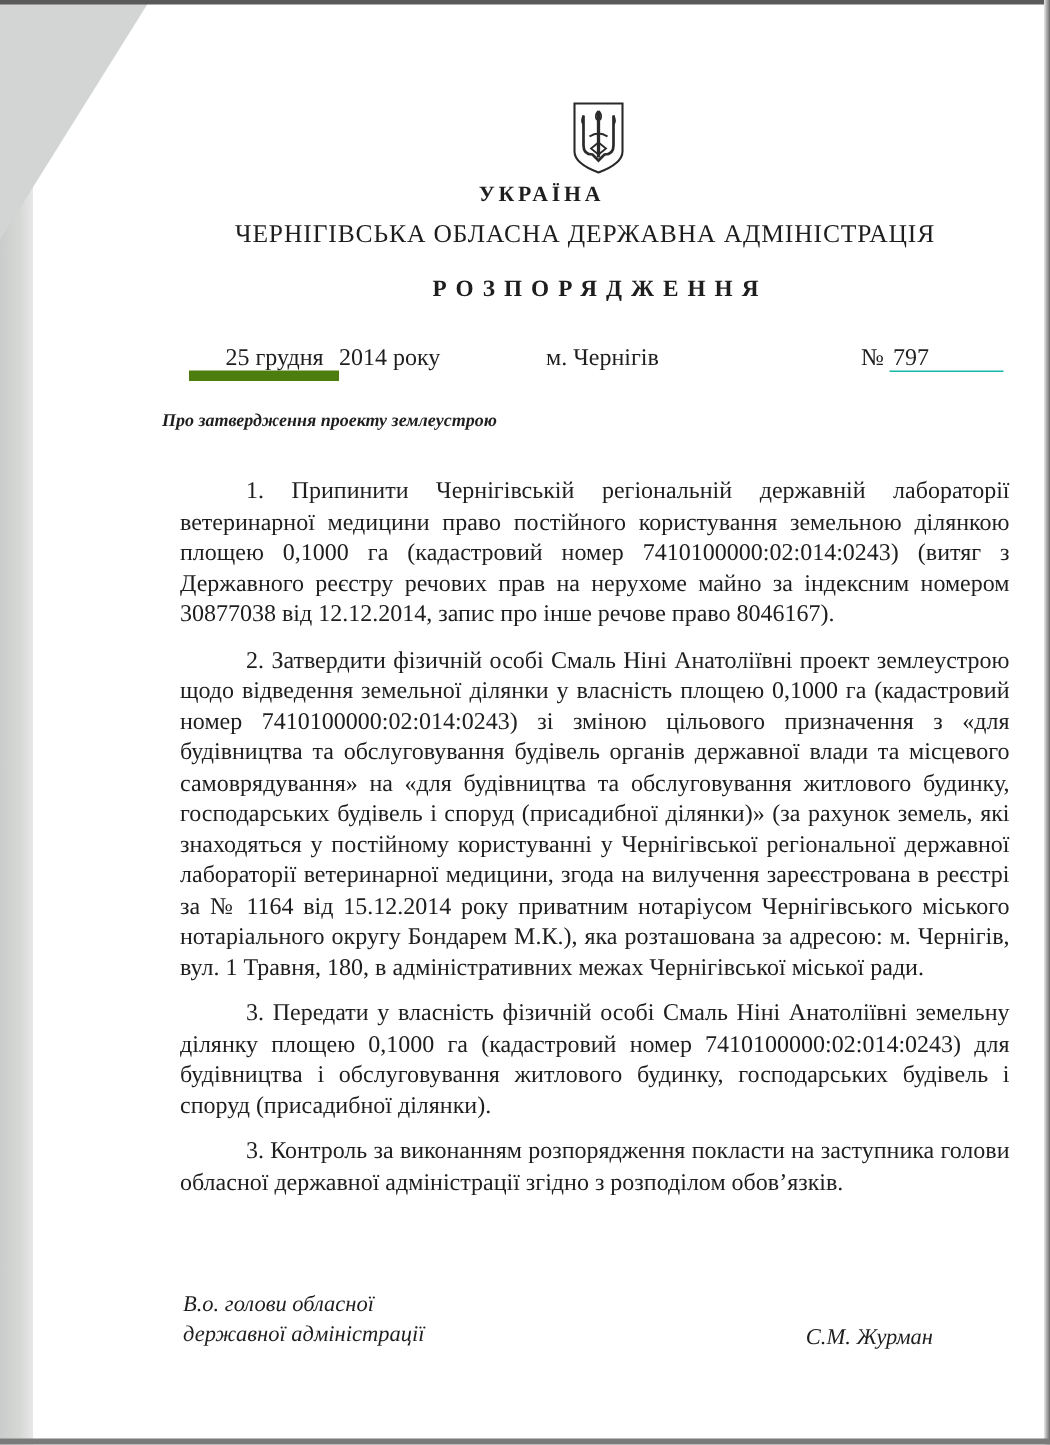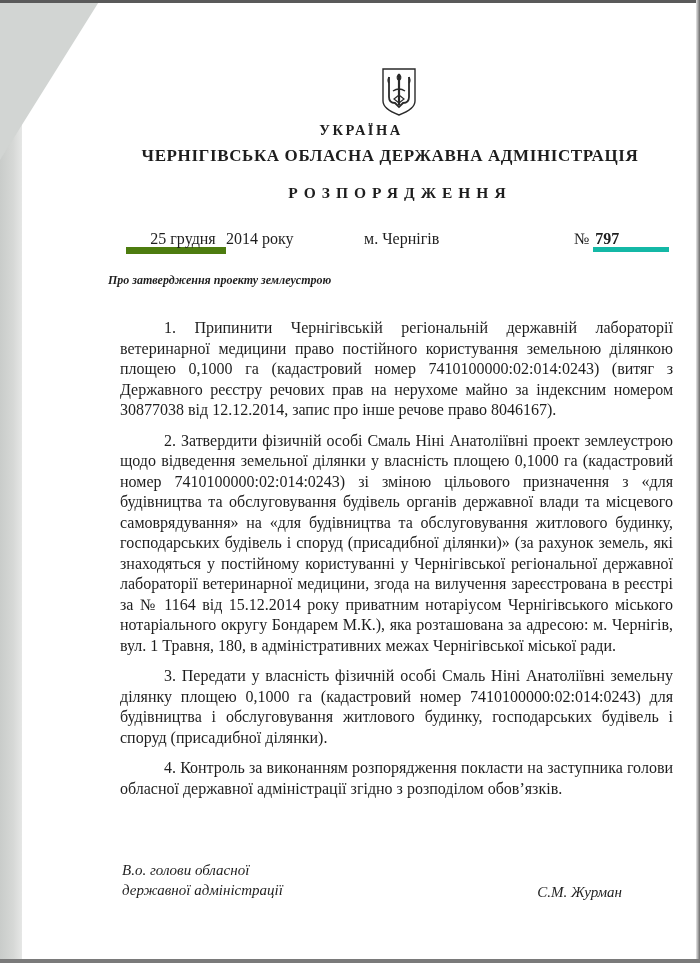--- a/index.html
+++ b/index.html
@@ -63,21 +63,21 @@
       font-size: 14.5px;
       letter-spacing: 2.5px;
       padding-left: 22px;
       box-sizing: border-box;
     }
     .authority {
       position: absolute;
       left: 0; width: 700px;
       top: 146px;
       text-align: center;
-      font-weight: bold;
+      font-weight: normal;
       font-size: 17px;
       letter-spacing: 0.6px;
       padding-left: 80px;
       box-sizing: border-box;
     }
     .doc-type {
       position: absolute;
       left: 0; width: 700px;
       top: 184px;
       text-align: center;
@@ -112,25 +112,24 @@
       position: absolute;
       left: 238px; top: 0;
     }
     .meta-number {
       position: absolute;
       left: 448px; top: 0;
     }
     .num-underline {
       display: inline-block;
       width: 74px;
-      border-bottom: 5px solid #14b8a6;
+      border-bottom: 1px solid #14b8a6;
       padding-left: 2px;
       margin-left: 4px;
       line-height: 17px;
-      font-weight: bold;
     }
     .subject {
       position: absolute;
       left: 108px; top: 273px;
       font-style: italic;
       font-weight: bold;
       font-size: 12px;
     }
     .body-text {
       position: absolute;
@@ -195,21 +194,21 @@
       <span>№</span><span class="num-underline">797</span>
     </div>
   </div>
 
   <div class="subject">Про затвердження проекту землеустрою</div>
 
   <div class="body-text" style="top:318px;">
     <p class="par" style="margin-bottom:10px;">1. Припинити Чернігівській регіональній державній лабораторії ветеринарної медицини право постійного користування земельною ділянкою площею 0,1000 га (кадастровий номер 7410100000:02:014:0243) (витяг з Державного реєстру речових прав на нерухоме майно за індексним номером 30877038 від 12.12.2014, запис про інше речове право 8046167).</p>
     <p class="par" style="margin-bottom:10px;">2. Затвердити фізичній особі Смаль Ніні Анатоліївні проект землеустрою щодо відведення земельної ділянки у власність площею 0,1000 га (кадастровий номер 7410100000:02:014:0243) зі зміною цільового призначення з «для будівництва та обслуговування будівель органів державної влади та місцевого самоврядування» на «для будівництва та обслуговування житлового будинку, господарських будівель і споруд (присадибної ділянки)» (за рахунок земель, які знаходяться у постійному користуванні у Чернігівської регіональної державної лабораторії ветеринарної медицини, згода на вилучення зареєстрована в реєстрі за № 1164 від 15.12.2014 року приватним нотаріусом Чернігівського міського нотаріального округу Бондарем М.К.), яка розташована за адресою: м. Чернігів, вул. 1 Травня, 180, в адміністративних межах Чернігівської міської ради.</p>
     <p class="par" style="margin-bottom:10px;">3. Передати у власність фізичній особі Смаль Ніні Анатоліївні земельну ділянку площею 0,1000 га (кадастровий номер 7410100000:02:014:0243) для будівництва і обслуговування житлового будинку, господарських будівель і споруд (присадибної ділянки).</p>
-    <p class="par">4. Контроль за виконанням розпорядження покласти на заступника голови обласної державної адміністрації згідно з розподілом обов’язків.</p>
+    <p class="par">3. Контроль за виконанням розпорядження покласти на заступника голови обласної державної адміністрації згідно з розподілом обов’язків.</p>
   </div>
 
   <div class="signature">
     <div class="sig-title">
       <div>В.о. голови обласної</div>
       <div>державної адміністрації</div>
     </div>
     <div class="sig-name">С.М. Журман</div>
   </div>
 

